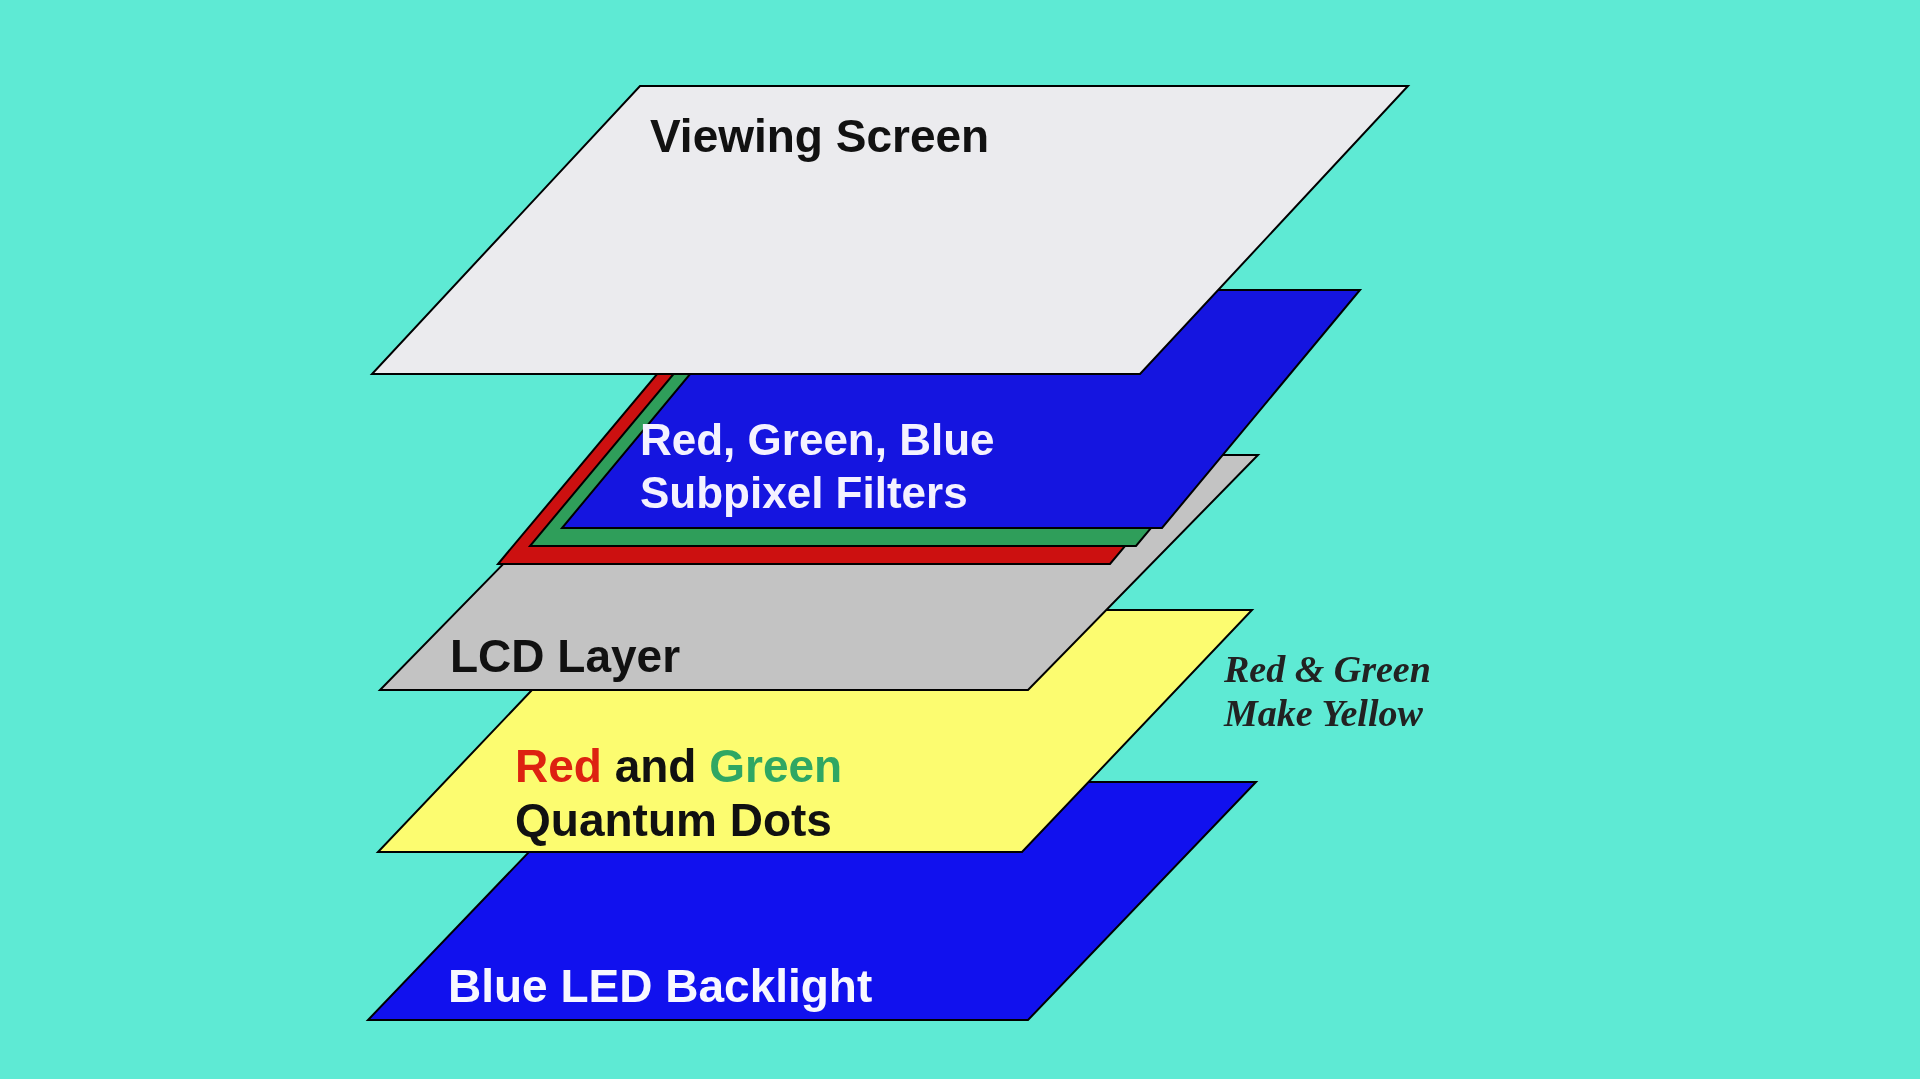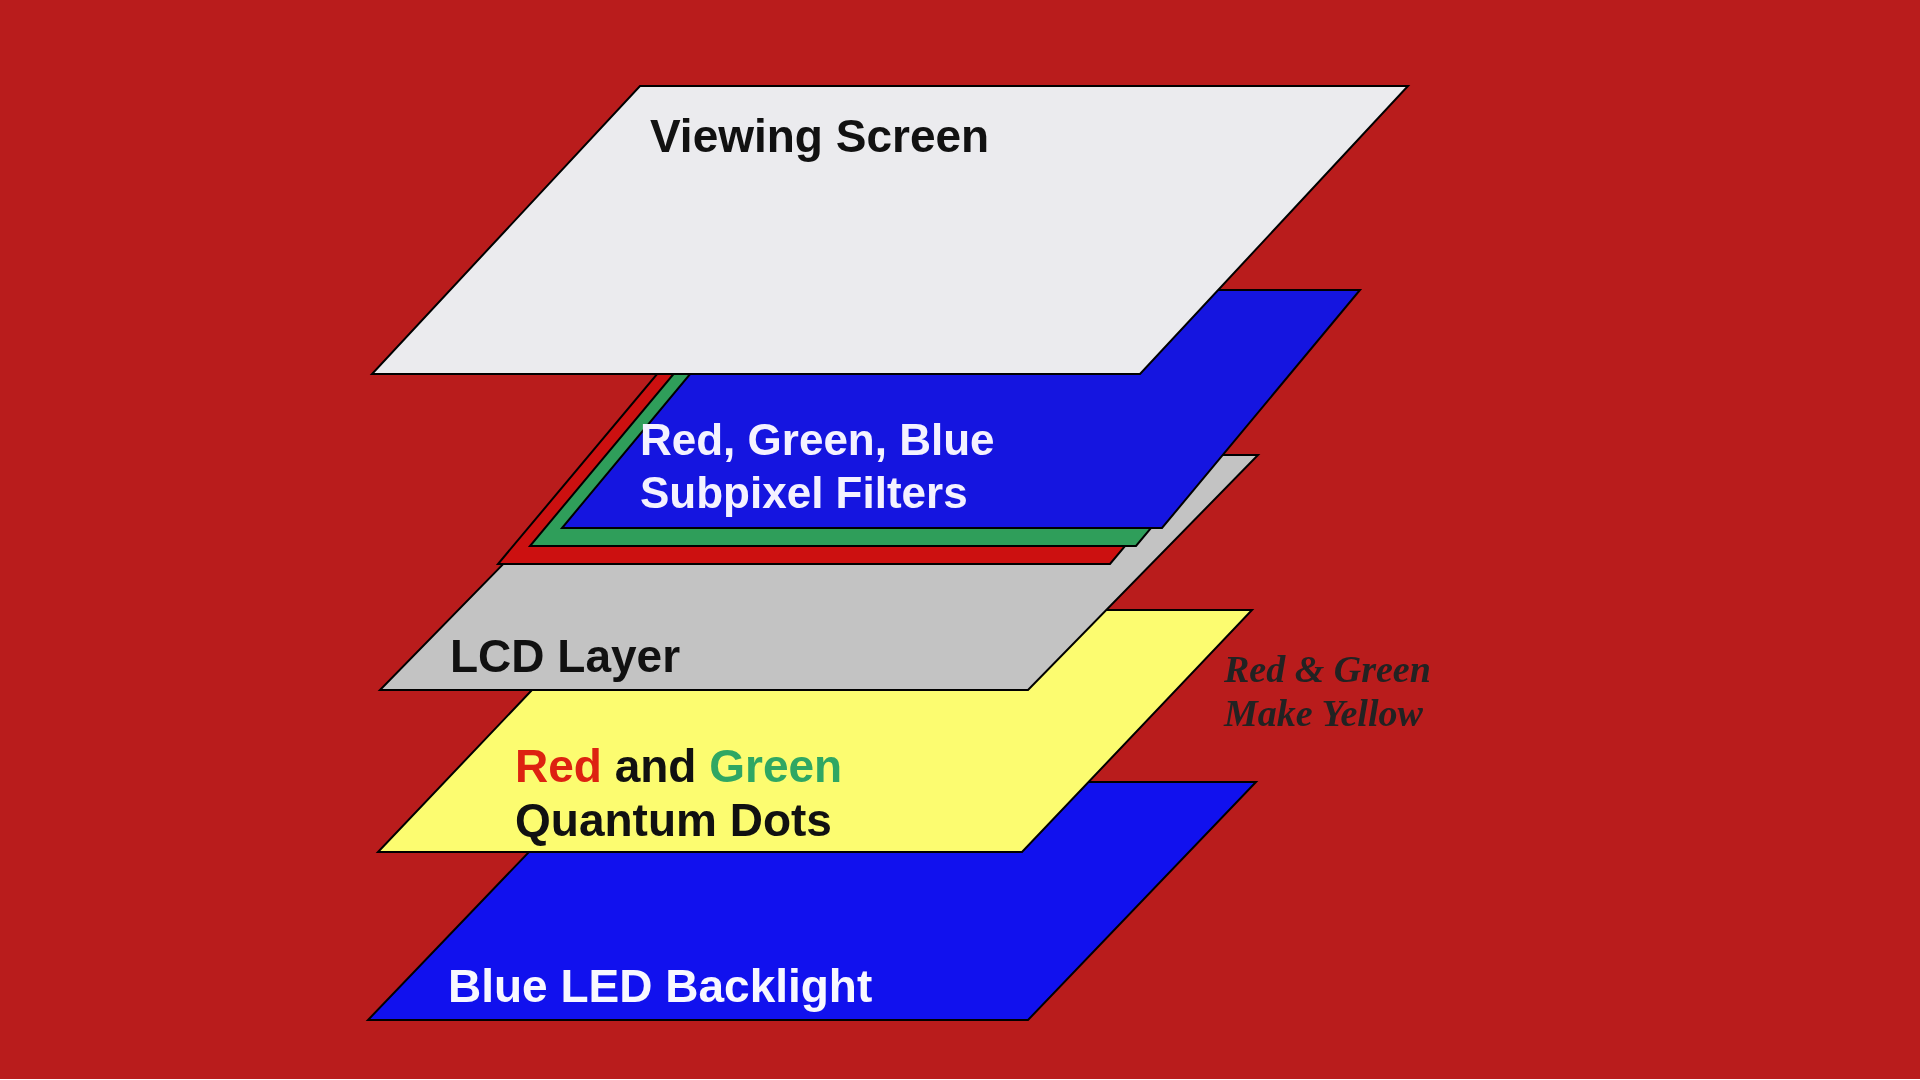--- a/index.html
+++ b/index.html
@@ -8,21 +8,21 @@
     background: #ffffff;
     width: 1920px;
     height: 1080px;
     overflow: hidden;
     font-family: "Liberation Sans", sans-serif;
   }
   .stage {
     position: relative;
     width: 1920px;
     height: 1079px;
-    background: #b91c1c;
+    background: #5eead4;
     text-decoration: underline;
   }
   svg { display: block; }
   .sheet {
     stroke: #000000;
     stroke-width: 2;
     stroke-linejoin: miter;
   }
   .layer-label {
     font-family: "Liberation Sans", "DejaVu Sans", sans-serif;

